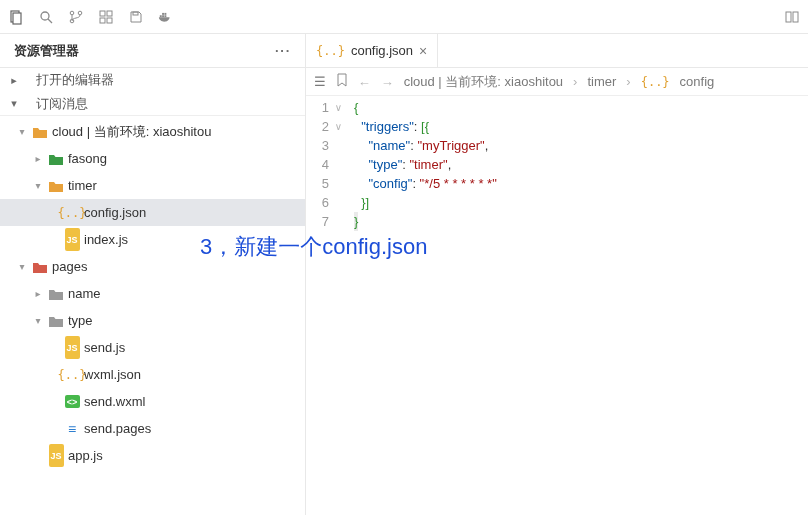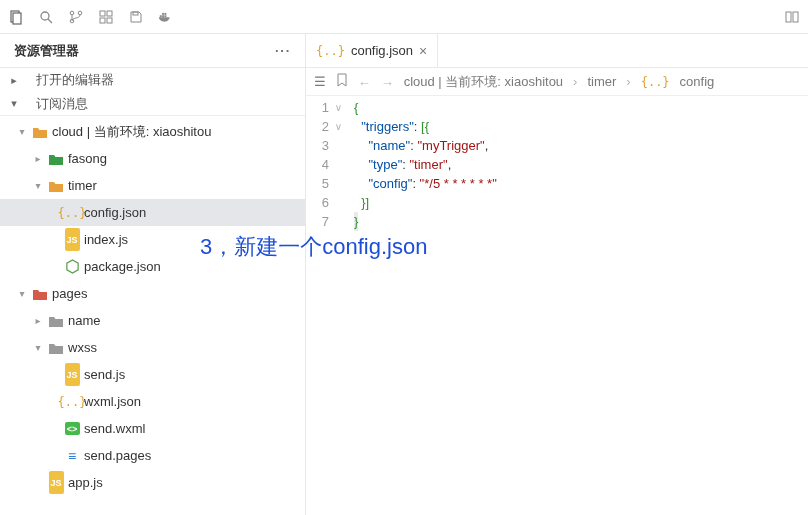--- a/index.html
+++ b/index.html
@@ -158,29 +158,20 @@
           <span class="icn brace-icn">{..}</span>
           <span class="nm">config.json</span>
         </div>
         <div class="node d2">
           <span class="tw"></span>
           <span class="icn">
             <span class="js-badge">JS</span>
           </span>
           <span class="nm">index.js</span>
         </div>
-        <div class="node d2">
-          <span class="tw"></span>
-          <span class="icn">
-            <svg class="node-badge" viewBox="0 0 16 16">
-              <path d="M8 1l6 3.5v7L8 15l-6-3.5v-7z" fill="none" stroke="#5a9e4a" stroke-width="1.3"></path>
-            </svg>
-          </span>
-          <span class="nm">package.json</span>
-        </div>
         <div class="node d0">
           <span class="tw">▾</span>
           <span class="icn folder-r">
             <svg width="16" height="14" viewBox="0 0 16 14">
               <path d="M1 3h5l1.5 2H15v8H1z"></path>
             </svg>
           </span>
           <span class="nm">pages</span>
         </div>
         <div class="node d1">
@@ -192,21 +183,21 @@
           </span>
           <span class="nm">name</span>
         </div>
         <div class="node d1">
           <span class="tw">▾</span>
           <span class="icn folder-gr">
             <svg width="16" height="14" viewBox="0 0 16 14">
               <path d="M1 3h5l1.5 2H15v8H1z"></path>
             </svg>
           </span>
-          <span class="nm">wxss</span>
+          <span class="nm">type</span>
         </div>
         <div class="node d2">
           <span class="tw"></span>
           <span class="icn">
             <span class="js-badge">JS</span>
           </span>
           <span class="nm">send.js</span>
         </div>
         <div class="node d2">
           <span class="tw"></span>

